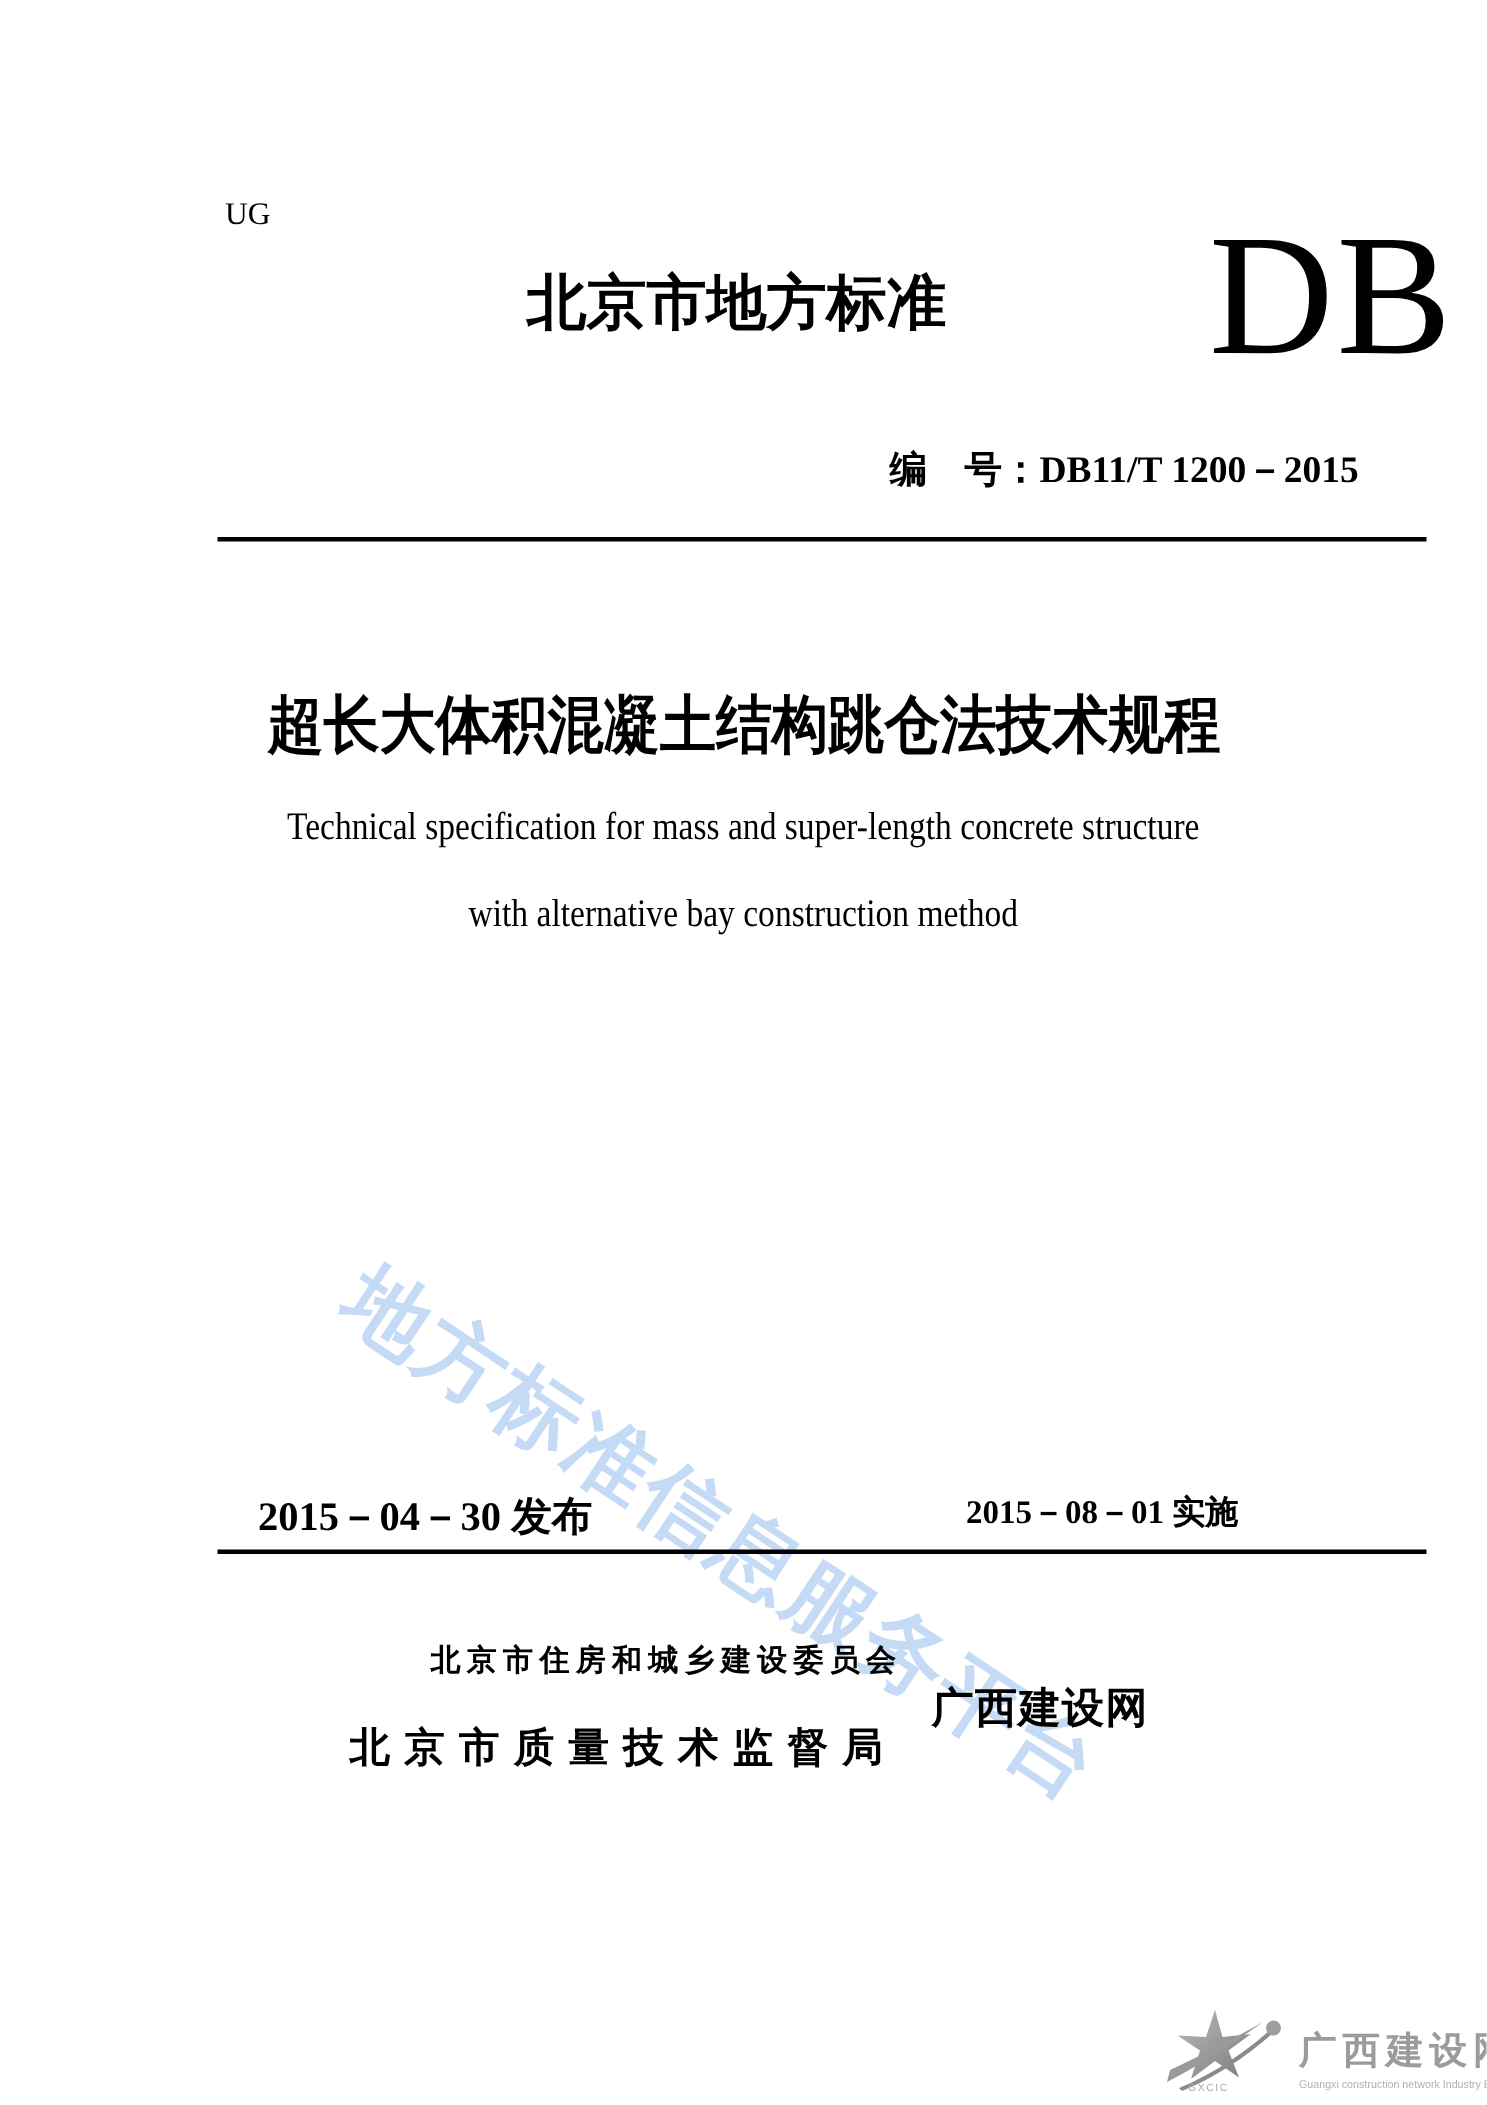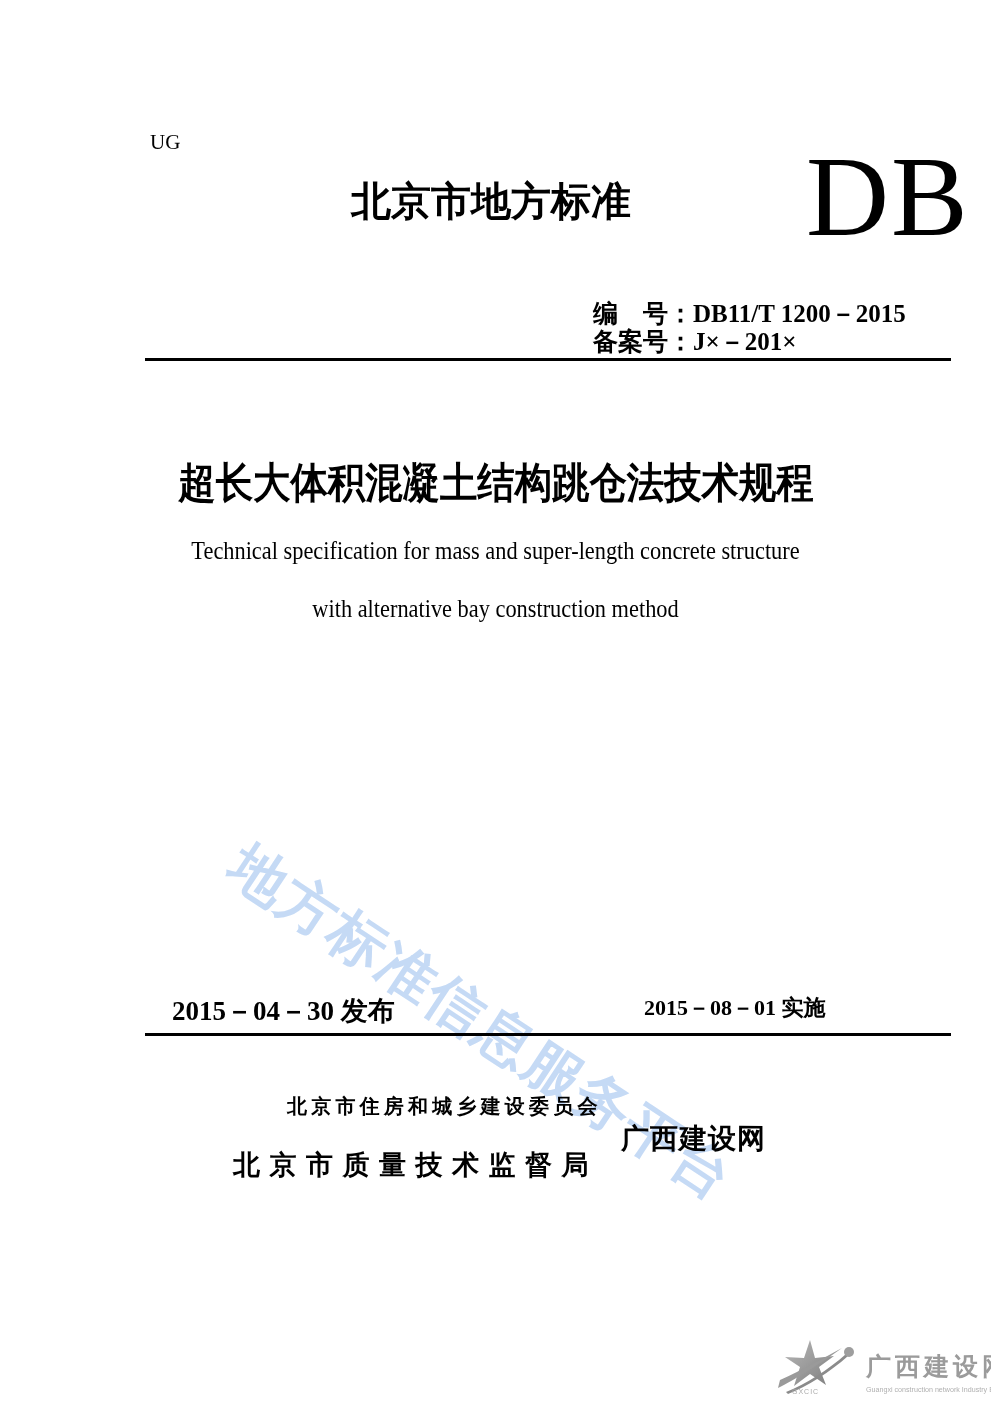--- a/index.html
+++ b/index.html
@@ -158,21 +158,20 @@
 <body>
 
 <div class="abs doc-class">UG</div>
 
 <div class="abs std-title">北京市地方标准</div>
 
 <div class="abs db-mark">DB</div>
 
 <div class="abs numbering">
   <div class="num-line"><span>编　号：</span><span>DB11/T 1200－2015</span></div>
-  <div class="num-line"><span>备案号：</span><span>J×－201×</span></div>
 </div>
 
 <div class="abs rule rule-top"></div>
 
 <div class="abs main-title-cn">超长大体积混凝土结构跳仓法技术规程</div>
 
 <div class="abs main-title-en">
   <div>Technical specification for mass and super-length concrete structure</div>
   <div class="en-line2">with alternative bay construction method</div>
 </div>

